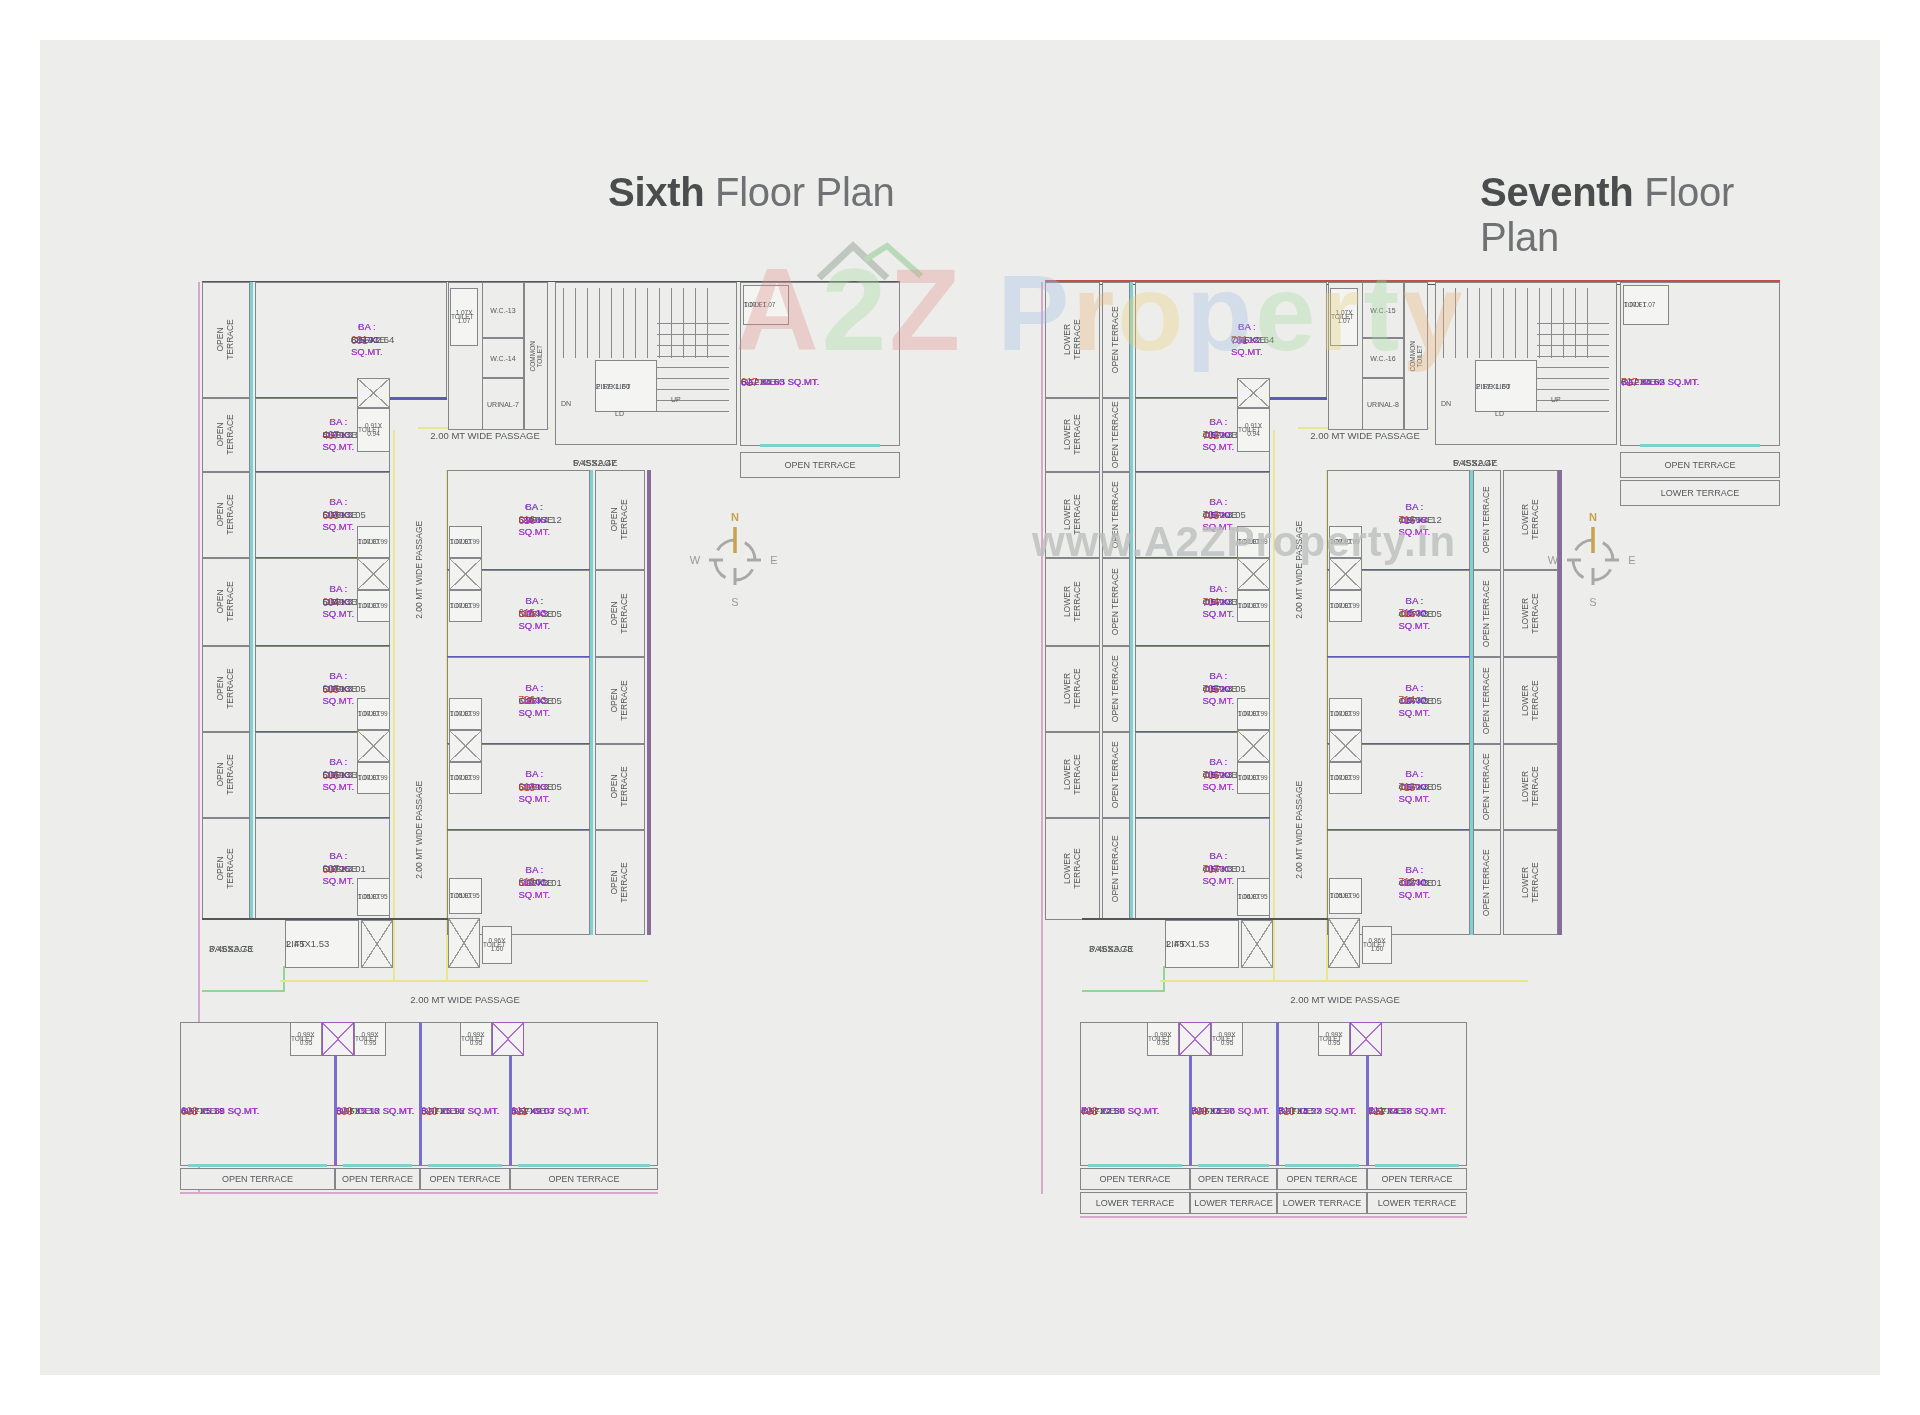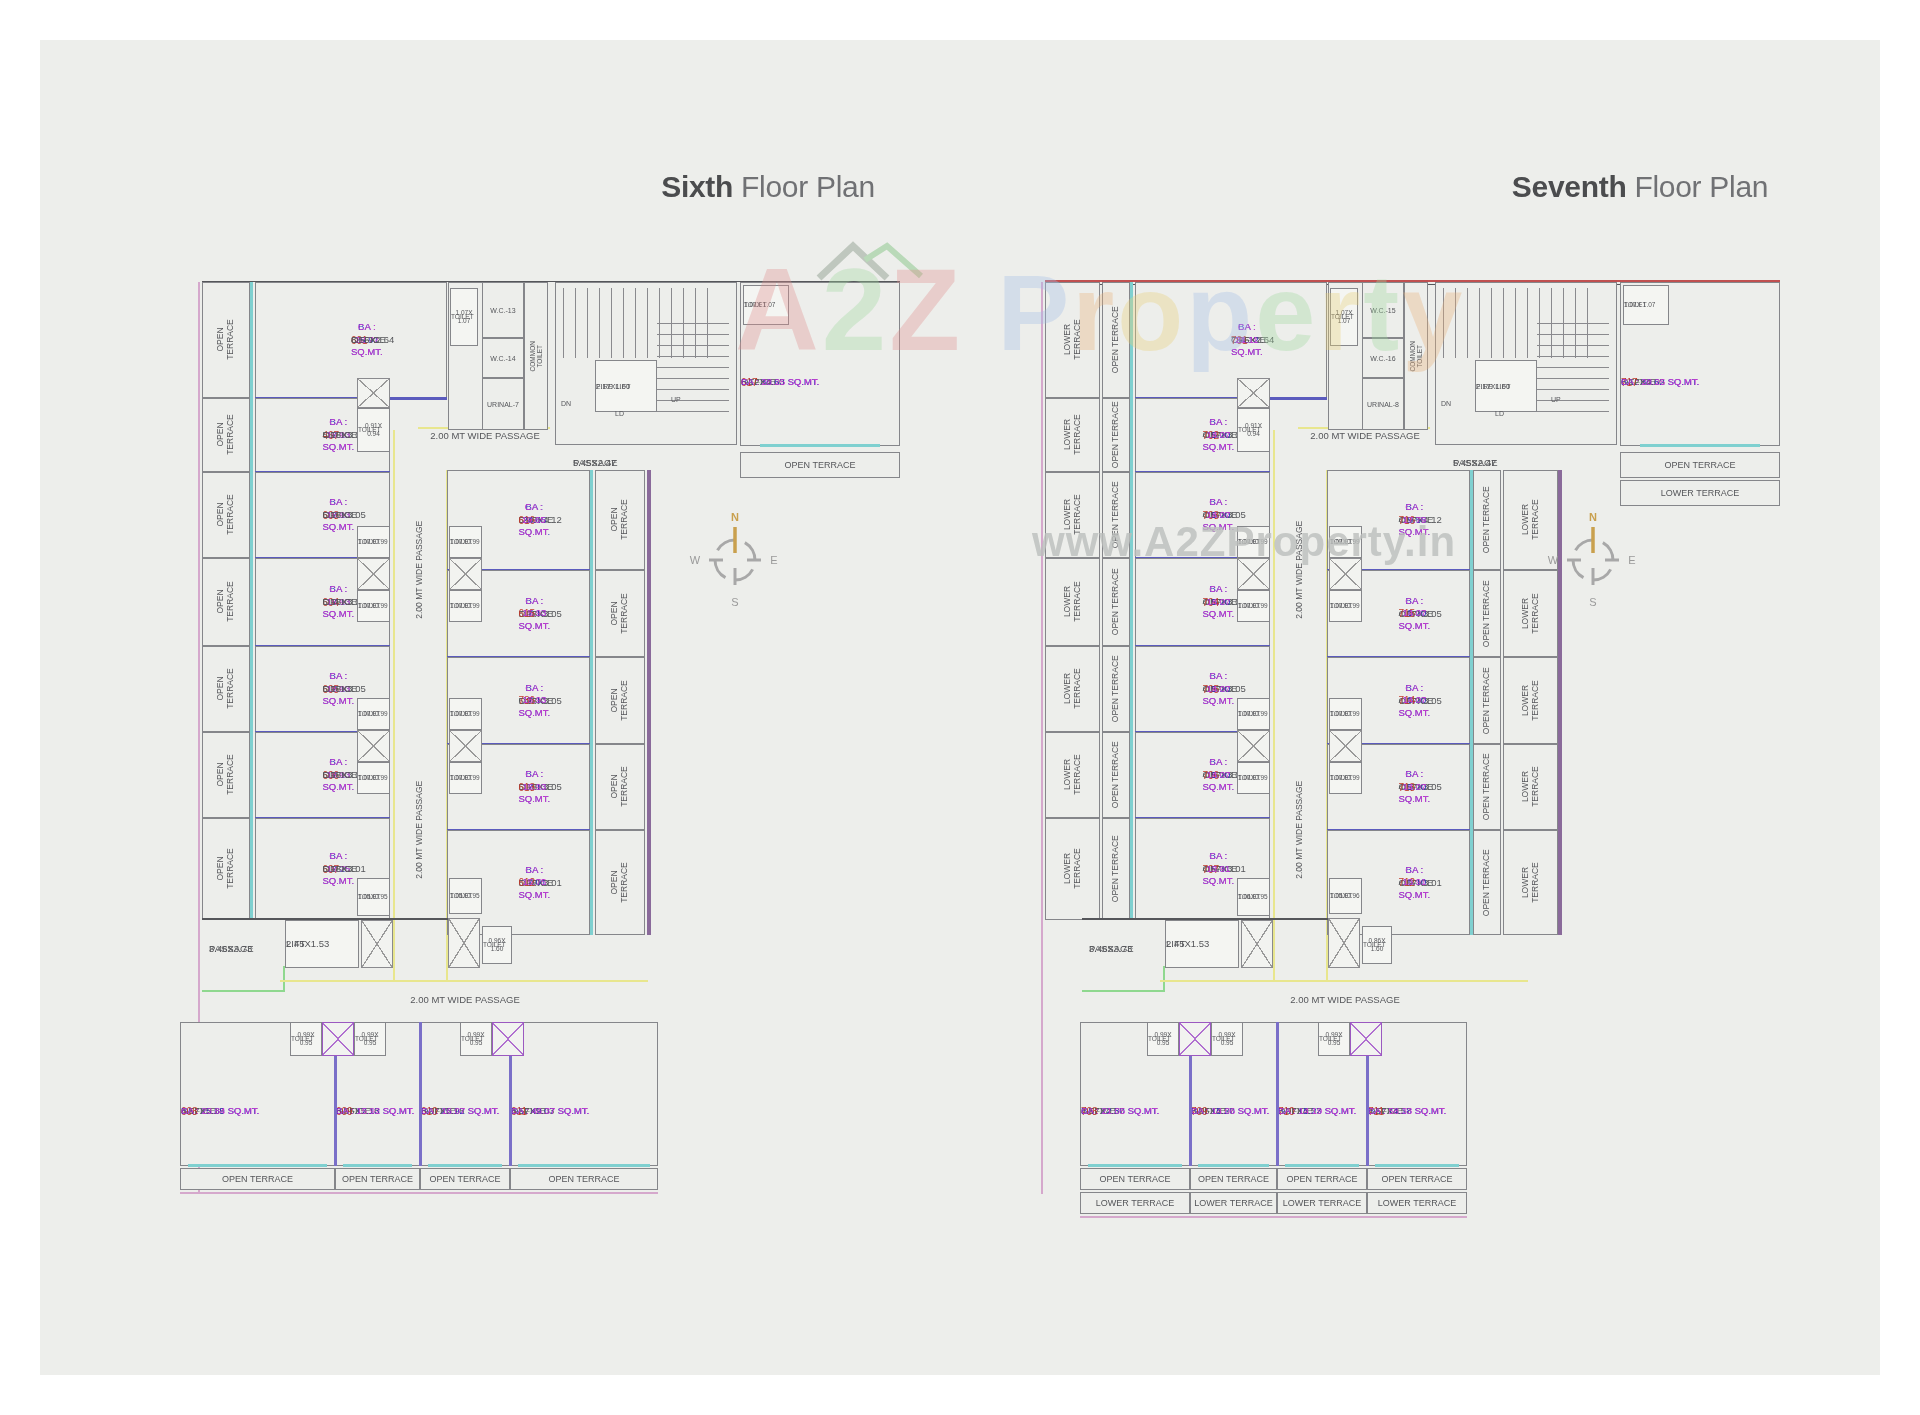--- a/index.html
+++ b/index.html
@@ -27,21 +27,21 @@
 .blu{background:#5b5bbd}
 .cy{background:#7fd0d0}
 .yl{background:#e8e68e}
 .grn{background:#8fd88f}
 .pk{background:#d5a8cc}
 .pu{background:#8a6a9a}
 .redl{background:#c05050}
 .dk{background:#55565a}
 .stV{background:repeating-linear-gradient(90deg,#8a8a8e 0 1px,transparent 1px 12px)}
 .stH{background:repeating-linear-gradient(0deg,#8a8a8e 0 1px,transparent 1px 11px)}
-.title{position:absolute;z-index:3;font-size:30px;color:#707174;text-align:center;letter-spacing:-.3px;width:320px}
+.title{position:absolute;z-index:3;font-size:40px;color:#707174;letter-spacing:-.3px;width:320px}
 .title b{color:#4b4c4e}
 .compass{position:absolute;z-index:4}
 .compass text{font-size:11px;fill:#9a9a9a;text-anchor:middle;font-family:"Liberation Sans",sans-serif}
 .compass .cN{fill:#c9a04e;font-weight:bold}
 .wm{position:absolute;z-index:5;pointer-events:none}
 #wmBrand{display:flex;align-items:baseline;font-weight:bold;font-size:116px;letter-spacing:3px;opacity:.34;line-height:1}
 #wmUrl{font-weight:bold;font-size:42px;color:#bcbfbd;opacity:.8;letter-spacing:1px}
 .strip{display:flex;align-items:center;justify-content:center;font-size:9px;color:#55565a;border:1px solid #85868a;background:#edeeeb}
 </style>
 </head>

